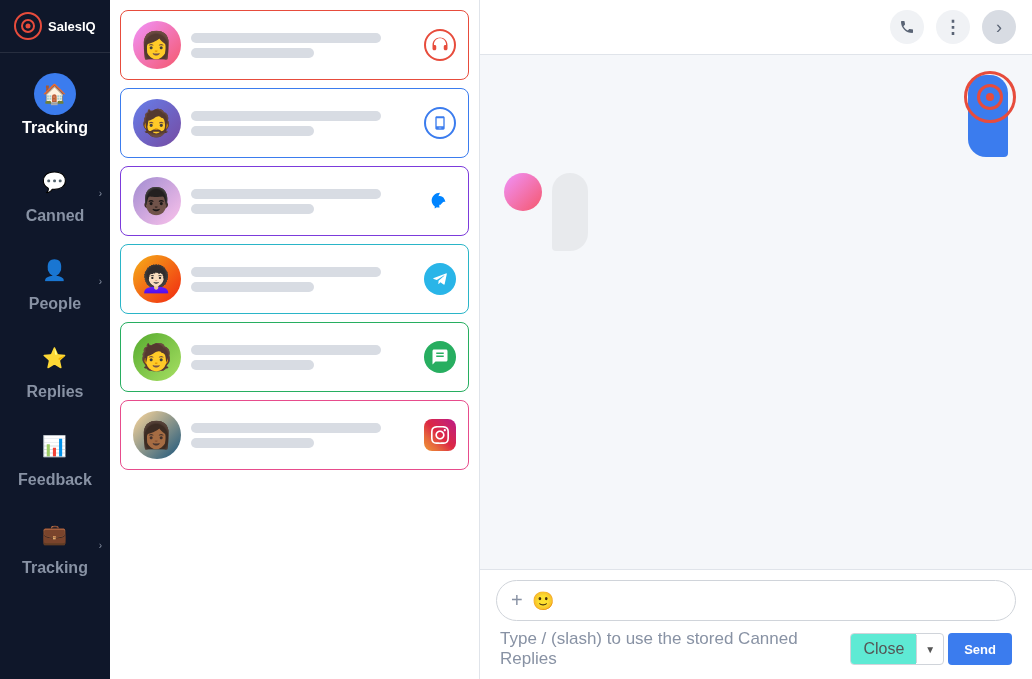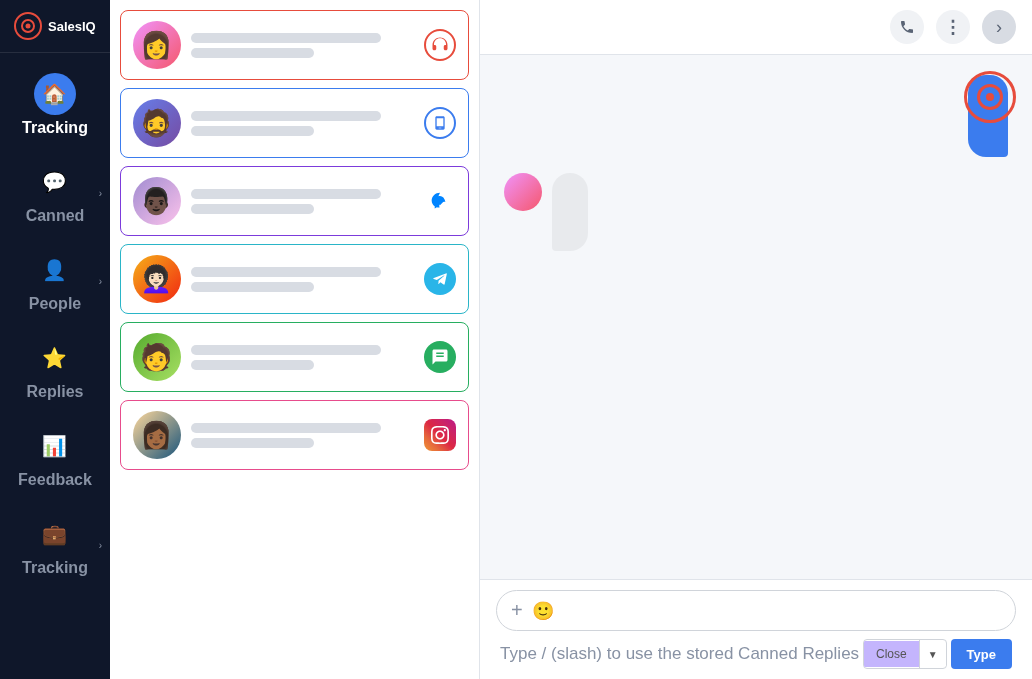--- a/index.html
+++ b/index.html
@@ -329,24 +329,24 @@
       gap: 4px;
     }
     .close-btn-group {
       display: flex;
       align-items: center;
       border: 1px solid #d0d4da;
       border-radius: 4px;
       overflow: hidden;
     }
     .close-btn {
-      background: #c4b5fd;
+      background: #5eead4;
       border: none;
       padding: 6px 12px;
-      font-size: 12px;
+      font-size: 16px;
       cursor: pointer;
       color: #555;
     }
     .close-divider {
       width: 1px;
       background: #d0d4da;
       height: 28px;
     }
     .close-dropdown {
       background: white;
@@ -560,17 +560,17 @@
       <span class="emoji-btn">🙂</span>
     </div>
     <div class="input-hint">
       <span class="hint-text">Type / (slash) to use the stored Canned Replies</span>
       <div class="input-actions">
         <div class="close-btn-group">
           <button class="close-btn">Close</button>
           <div class="close-divider"></div>
           <button class="close-dropdown">▼</button>
         </div>
-        <button class="send-btn">Type</button>
+        <button class="send-btn">Send</button>
       </div>
     </div>
   </div>
 </div>
 
 </body></html>

